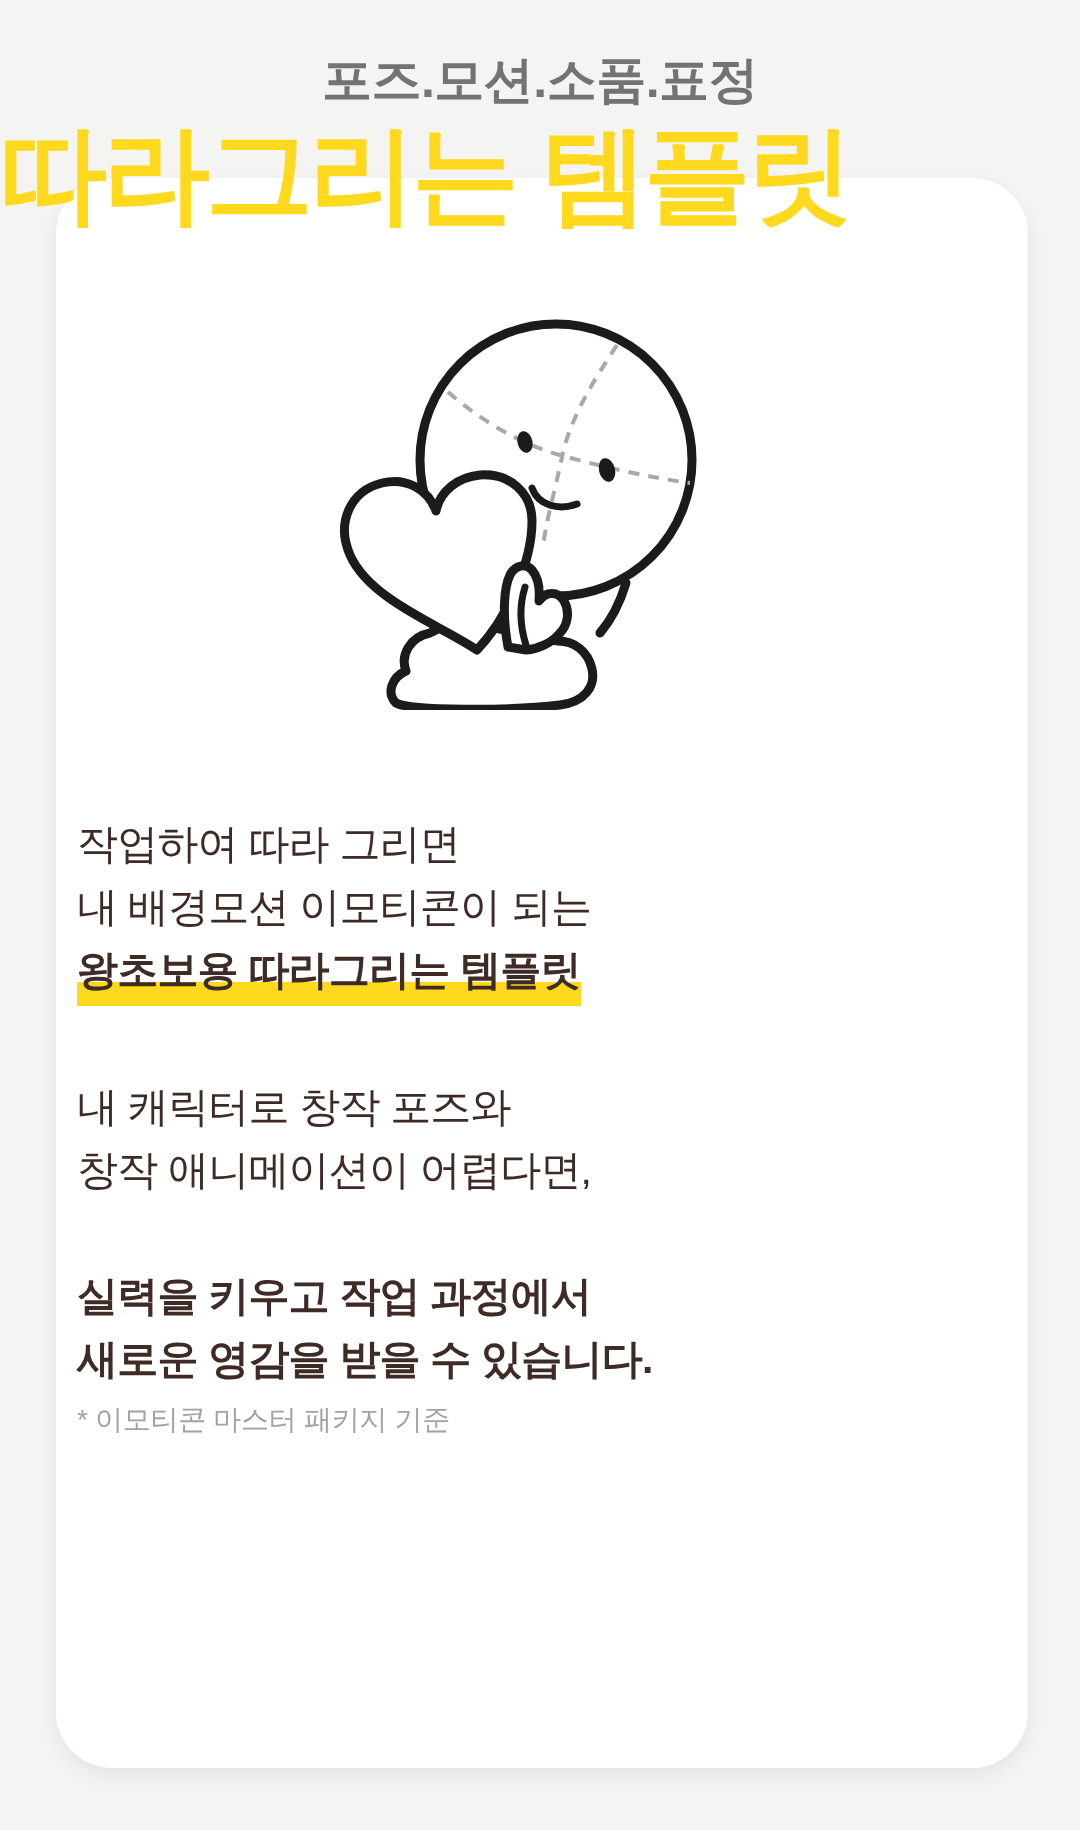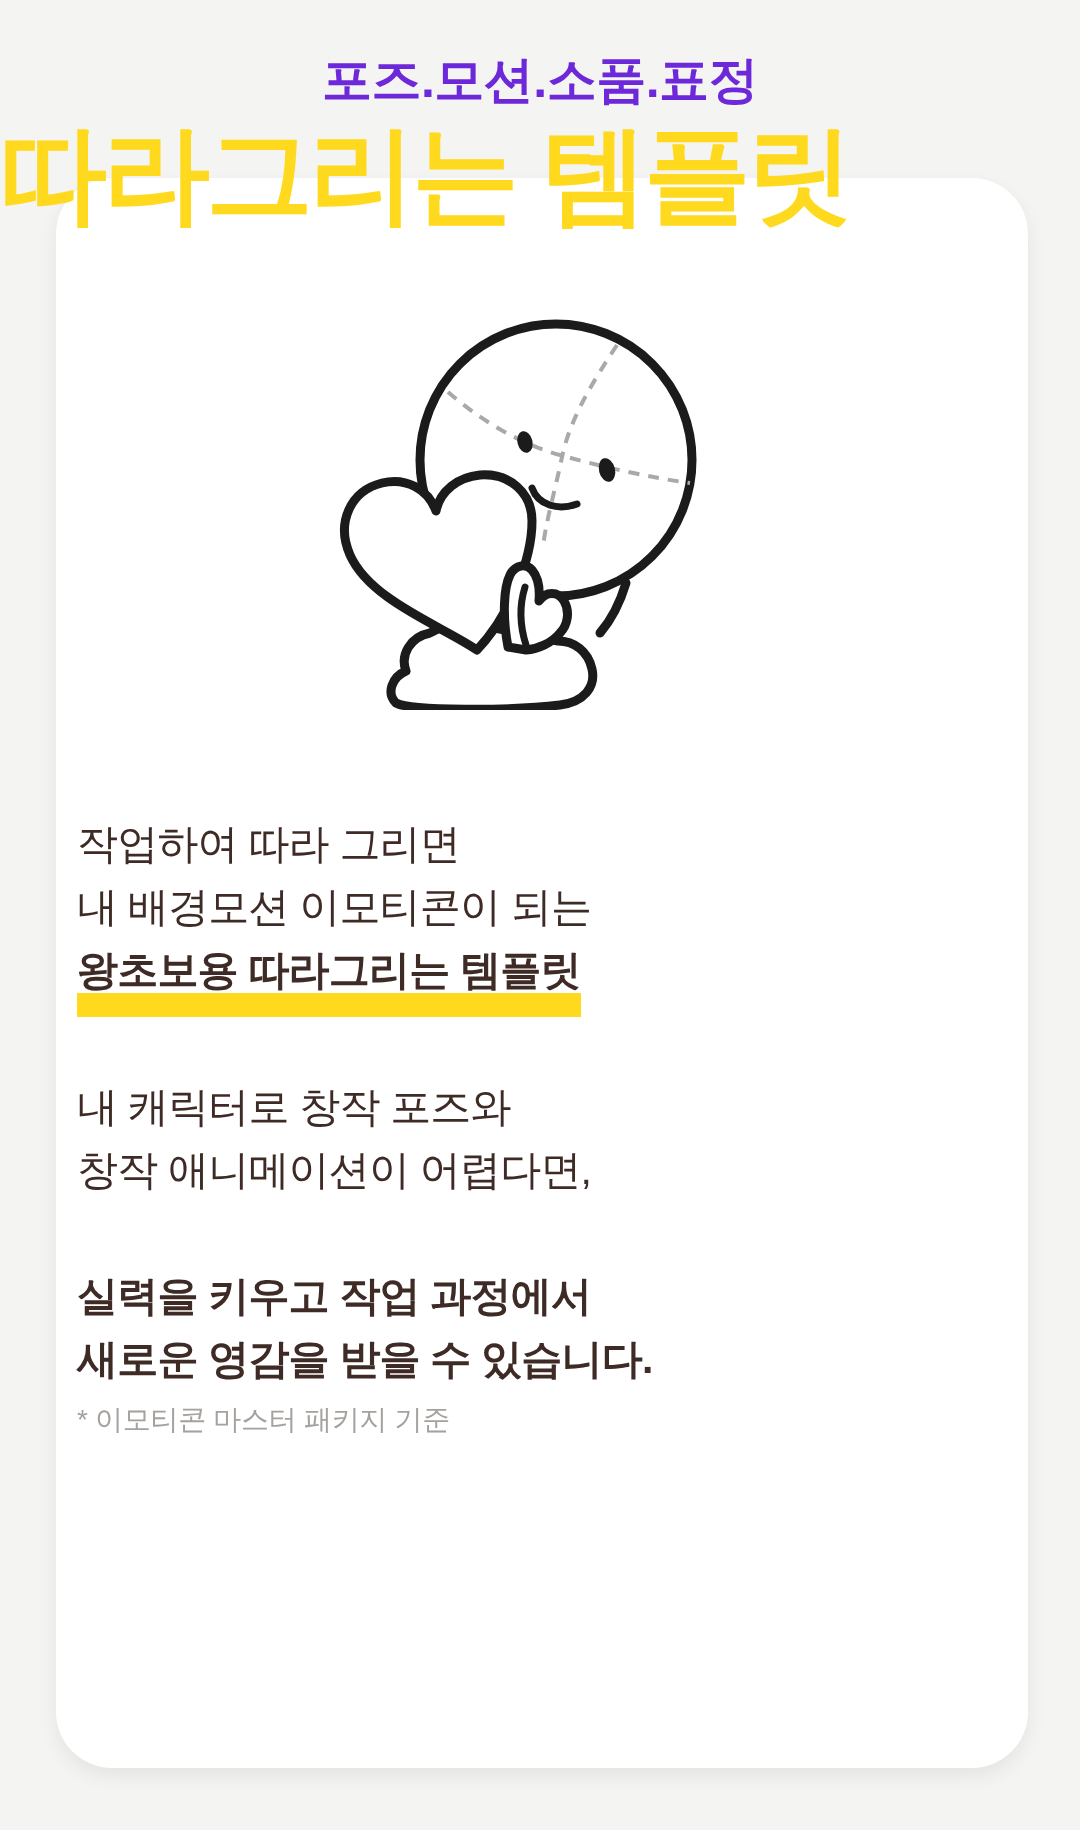--- a/index.html
+++ b/index.html
@@ -14,21 +14,21 @@
     position:absolute;left:56px;top:178px;width:972px;height:1590px;
     background:#ffffff;border-radius:56px;
     box-shadow:0 8px 18px rgba(70,55,45,.08);
     z-index:1;
   }
   .kicker{
     position:absolute;left:0;right:0;top:50px;
     text-align:center;
     font-size:50px;font-weight:800;line-height:1.2;
     letter-spacing:-0.5px;
-    color:#6d28d9;
+    color:#737373;
     z-index:3;
   }
   .title{
     position:absolute;left:0;right:0;top:121px;
     text-align:left;
     font-size:107px;font-weight:900;line-height:1;
     letter-spacing:-4px;
     color:#ffd91d;
     z-index:3;
   }
@@ -41,21 +41,21 @@
     color:#3f2b25;
     font-size:41px;line-height:63px;letter-spacing:-0.8px;
     z-index:2;
   }
   .p{margin:0;}
   .gap1{margin-top:74px;}
   .gap2{margin-top:83px;}
   .bold{font-weight:700;}
   .hl{
     box-shadow:inset 0 -24px 0 #ffd91d;
-    padding-bottom:24px;
+    padding-bottom:13px;
   }
   .footnote{
     margin-top:10px;
     font-size:28px;line-height:38px;letter-spacing:-0.3px;
     color:#a5a19e;
   }
 </style>
 </head>
 <body>
 

